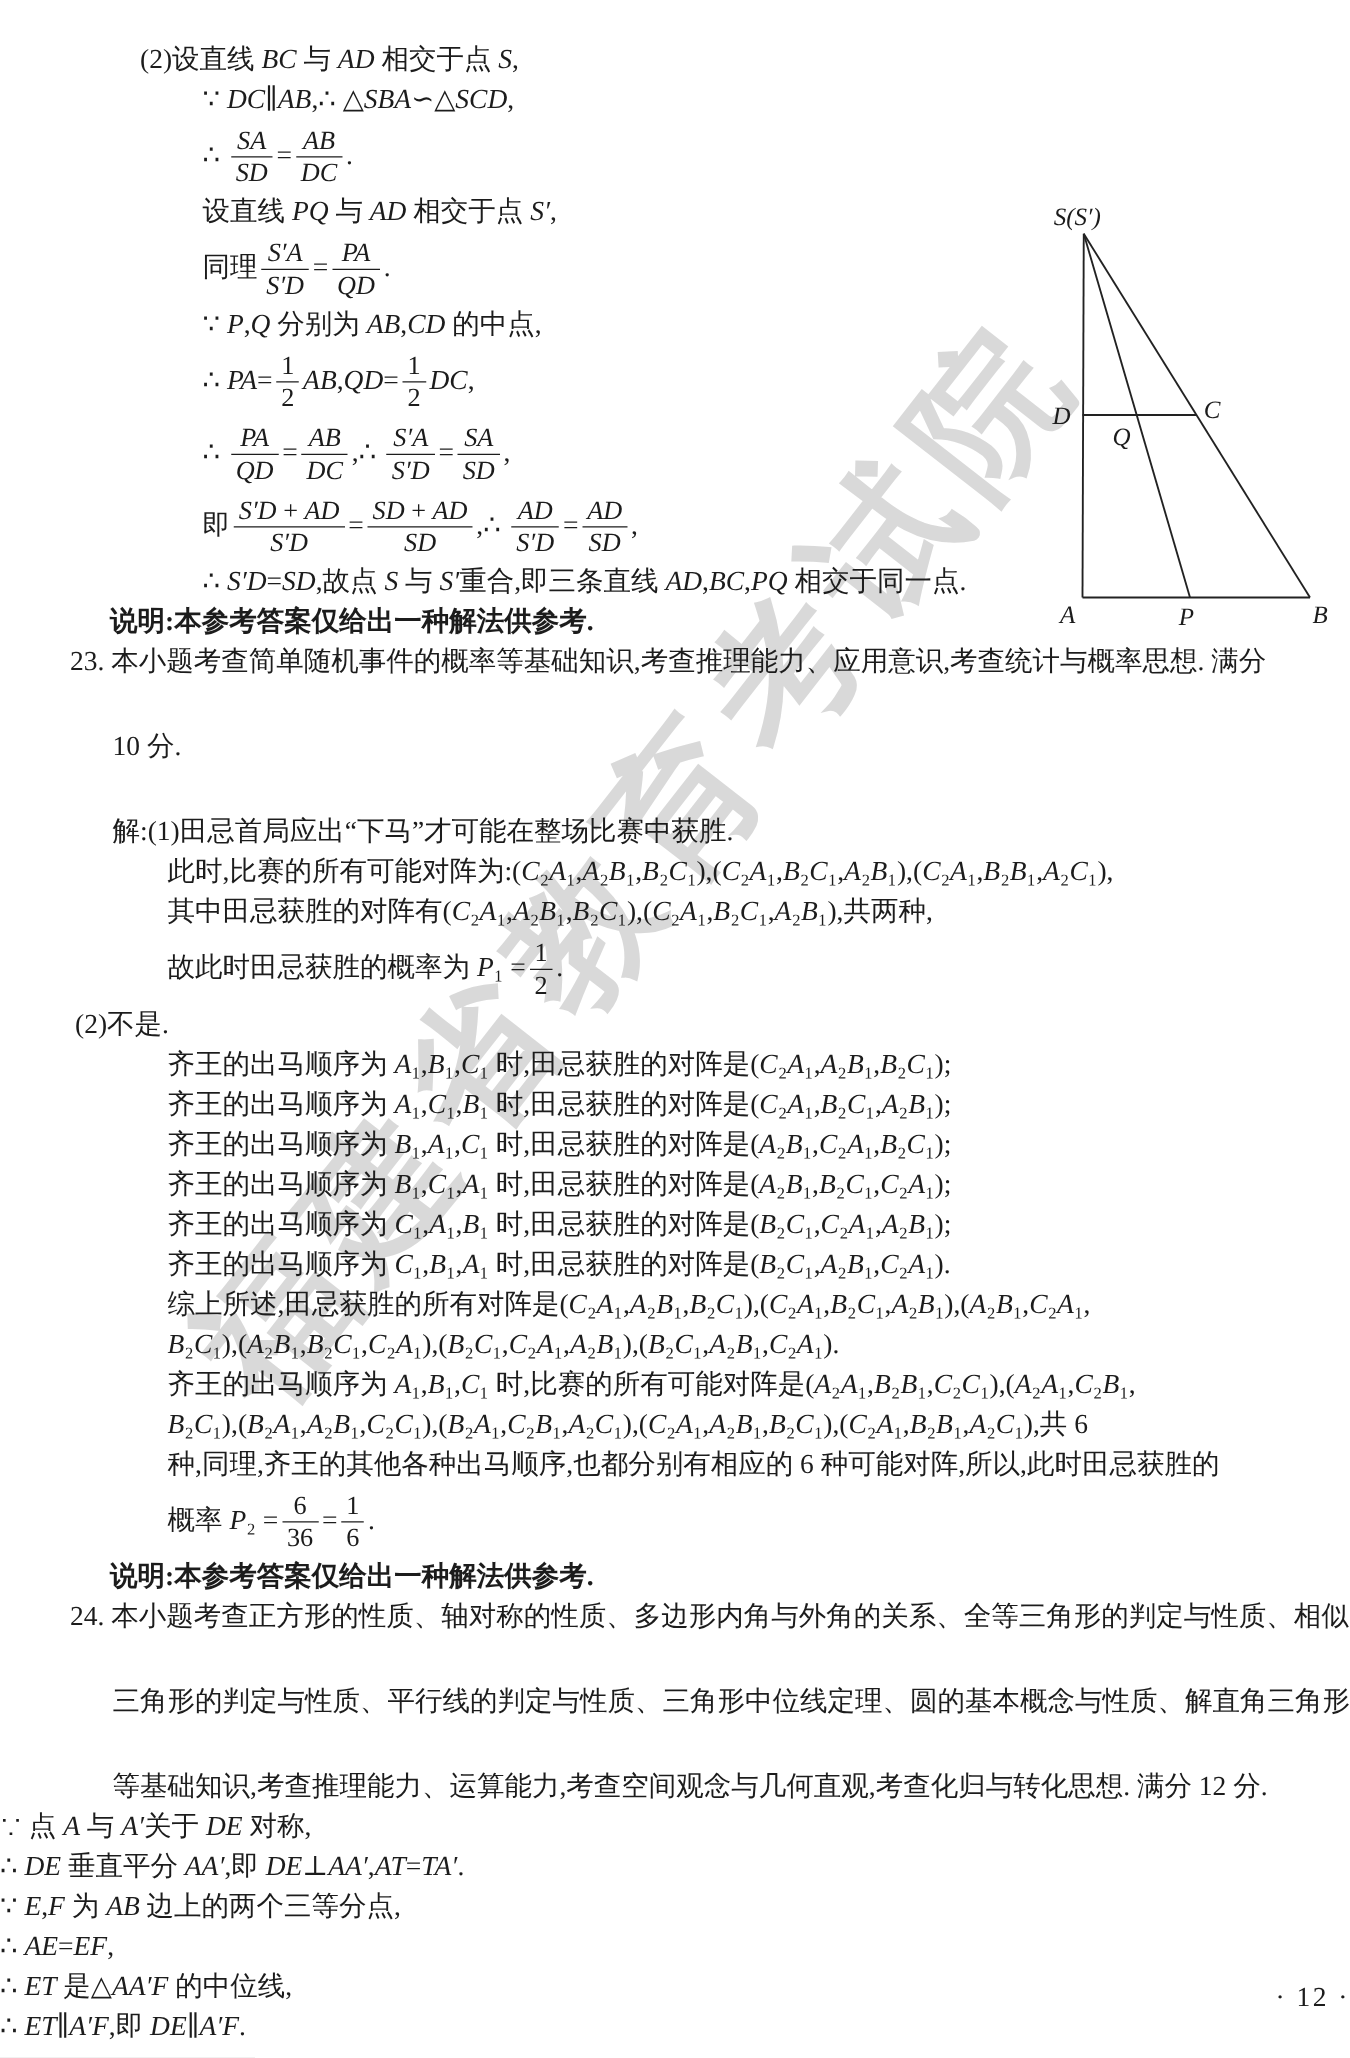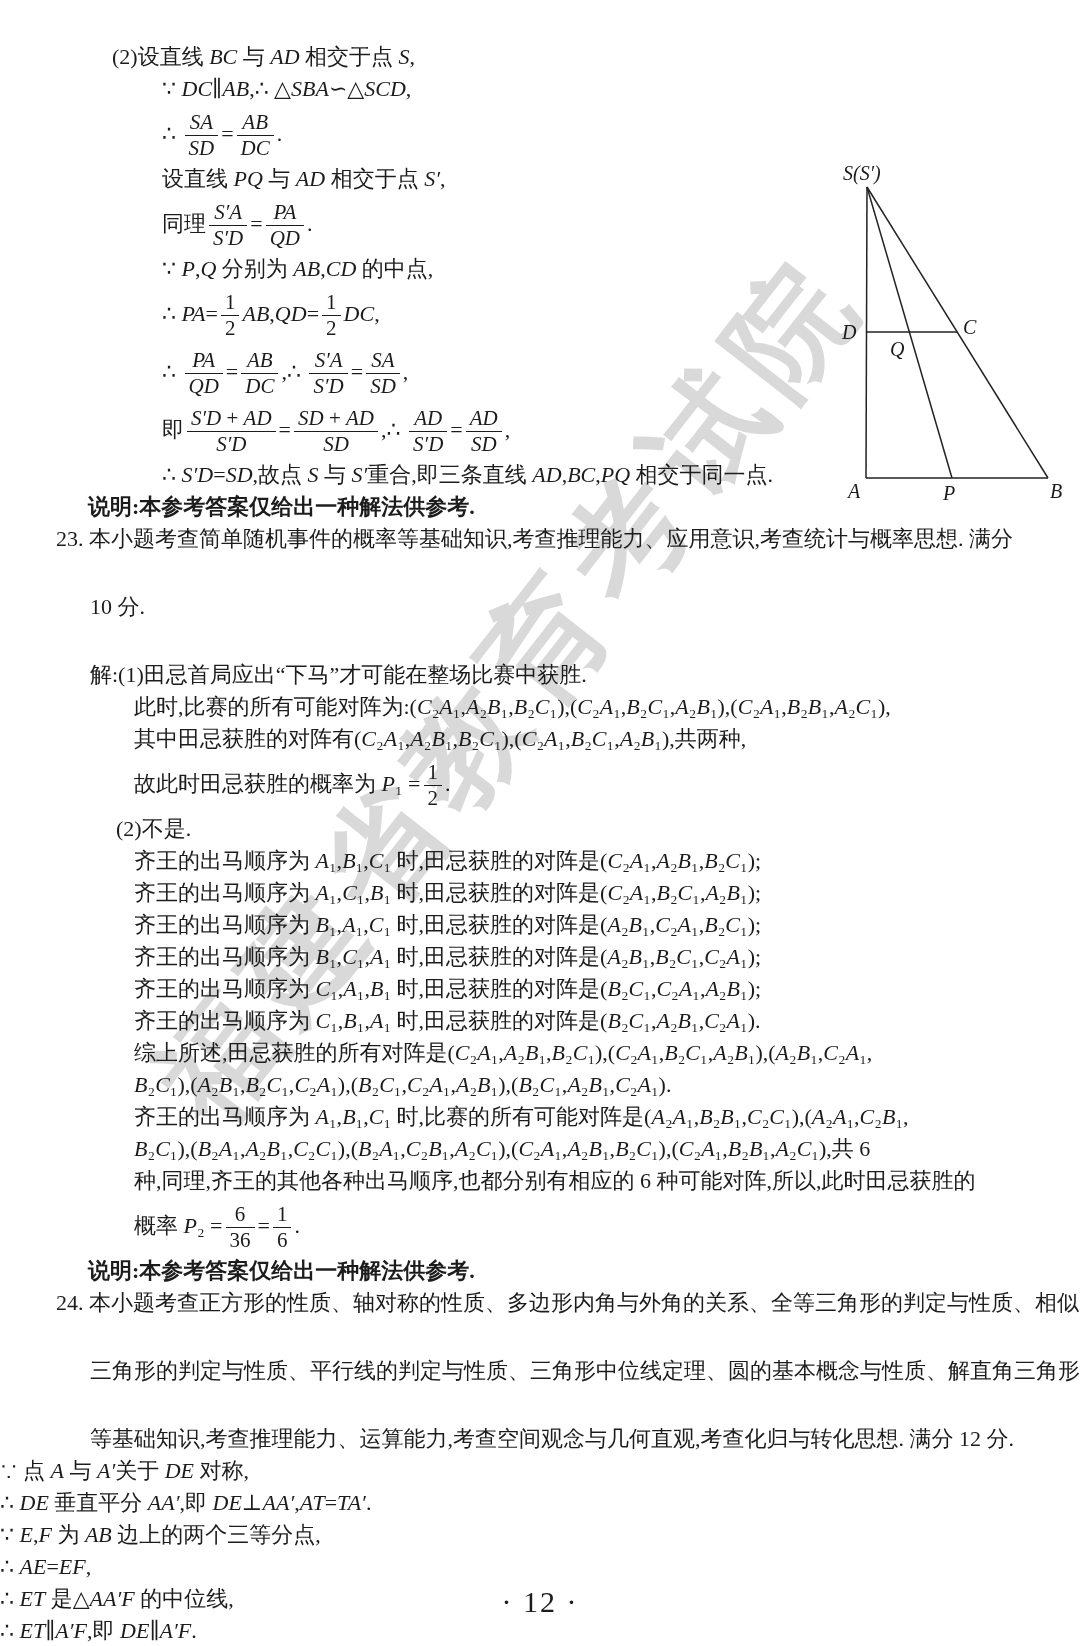--- a/index.html
+++ b/index.html
@@ -9,45 +9,45 @@
     font-family:"Liberation Serif","DejaVu Serif",serif;
     color:#1c1c1c;
   }
   .watermark{
     position:absolute;left:185px;top:1040px;height:132px;line-height:132px;
     transform-origin:0 50%;transform:rotate(-52deg);
     font-size:118px;letter-spacing:14px;font-weight:700;
     color:rgba(128,128,128,0.30);white-space:nowrap;pointer-events:none;
     font-family:"Liberation Serif","DejaVu Serif",serif;
   }
-  .content{position:absolute;left:0;top:16px;width:100%;padding-top:25px;}
+  .content{position:absolute;left:0;top:6px;width:100%;padding-top:25px;}
   .ln{font-size:22px;line-height:32px;white-space:nowrap;}
   .ln.tall{line-height:58px;}
   .ln i{font-style:italic;}
   
   .n  {margin-left:56px;}
   .b  {margin-left:90px;margin-top:36px;}
   .i1 {margin-left:112px;}
-  .i1b{margin-left:116px;}
+  .i1b{margin-left:60px;}
   .f22{margin-left:162px;}
   .f23{margin-left:134px;font-family:Liberation Serif, serif;}
   .f24{}
   .note{margin-left:88px;font-weight:700;}
   
   .fr{display:inline-block;text-align:center;vertical-align:middle;
       margin:0 3px;line-height:1.12;font-size:21px;}
   .fr .fn{display:block;border-bottom:1.5px solid #1c1c1c;padding:0 4px 1px 4px;}
   .fr .fd{display:block;padding:1px 4px 0 4px;}
   
   .figure{position:absolute;left:790px;top:150px;}
   .figure line{stroke:#222;stroke-width:1.5;}
   .fig-label{font-style:italic;font-size:20px;fill:#1c1c1c;
              font-family:"Liberation Serif","DejaVu Serif",serif;}
-  .pagenum{position:absolute;left:0;top:1585px;width:100%;text-align:center;
-           font-size:30px;letter-spacing:2px;}
+  .pagenum{position:absolute;left:0;top:1585px;width:100%;text-align:right;
+           font-size:22px;letter-spacing:2px;}
 </style>
 </head>
 <body>
 
 <div class="page">
 
   <div class="watermark">福建省教育考试院</div>
 
   <div class="content">
       <div class="ln i1">(2)设直线 <i>BC</i> 与 <i>AD</i> 相交于点 <i>S</i>,</div>

